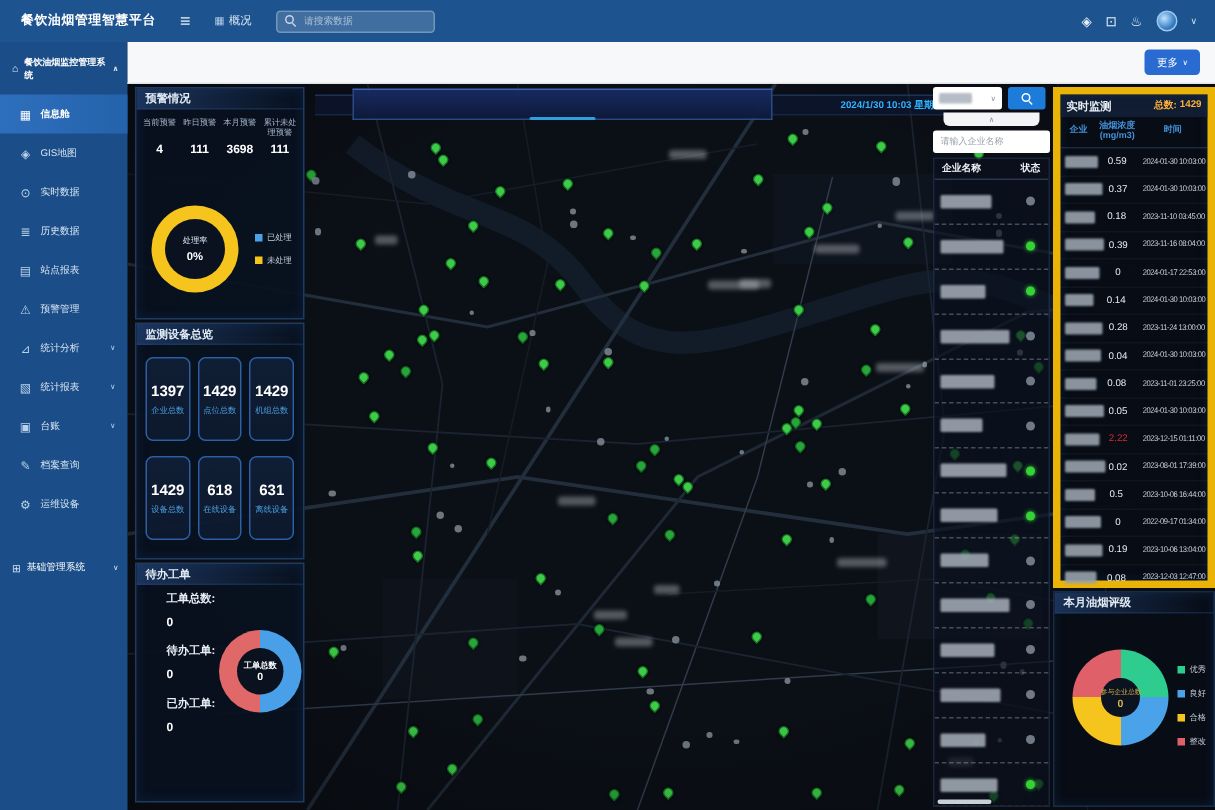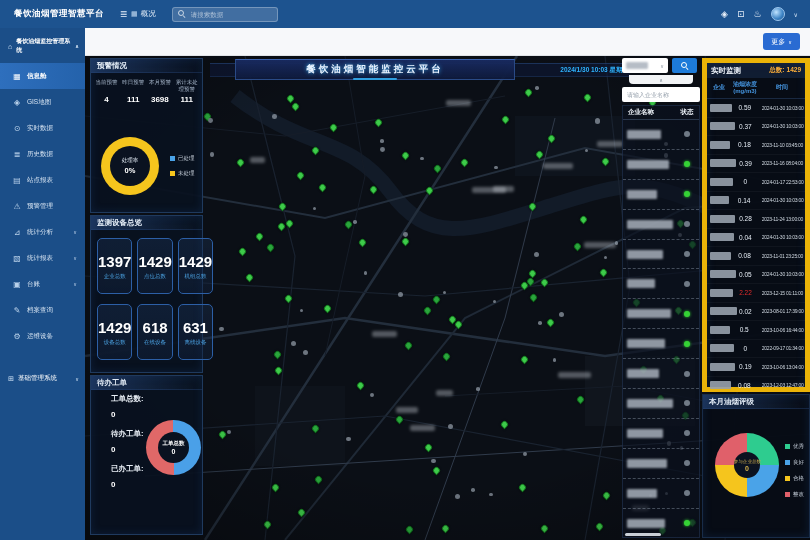--- a/index.html
+++ b/index.html
@@ -5,21 +5,21 @@
   html,body{margin:0;padding:0;background:#2b2b2b;}
   *{box-sizing:border-box;}
   #app{position:relative;width:810px;height:540px;overflow:hidden;background:#0a0e15;
        font-family:"Liberation Sans","DejaVu Sans",sans-serif;-webkit-font-smoothing:antialiased;}
 
   
   .topbar{position:absolute;left:0;top:0;width:810px;height:28px;background:#1d538f;
           display:flex;align-items:center;z-index:40;}
   .brand{margin-left:14px;font-size:8.5px;font-weight:bold;color:#fff;letter-spacing:.5px;}
   .hamburger{margin-left:16px;color:#e8f0fa;font-size:12px;line-height:1;}
-  .quick-tab{margin-left:4px;display:flex;gap:3px;color:#dce8f5;font-size:7.5px;align-items:center;}
+  .quick-tab{margin-left:16px;display:flex;gap:3px;color:#dce8f5;font-size:7.5px;align-items:center;}
   .quick-tab .qt-icon{font-size:7px;color:#bcd4ee;}
   .search-box{margin-left:16px;width:106px;height:15px;background:rgba(255,255,255,.16);
               border:1px solid rgba(255,255,255,.28);border-radius:3px;display:flex;align-items:center;padding:0 5px;gap:3px;}
   .search-box input{flex:1;background:transparent;border:none;outline:none;font-size:6.5px;color:#fff;min-width:0;}
   .search-box input::placeholder{color:rgba(255,255,255,.55);}
   .lens{position:relative;width:8px;height:8px;flex:0 0 auto;}
   .lens::before{content:'';position:absolute;left:0;top:0;width:4px;height:4px;border:1px solid rgba(255,255,255,.7);border-radius:50%;}
   .lens::after{content:'';position:absolute;left:5px;top:5px;width:3px;height:1px;background:rgba(255,255,255,.7);transform:rotate(45deg);transform-origin:left center;}
   .ent-search-btn .lens::before{border-color:#fff;}
   .ent-search-btn .lens::after{background:#fff;}
@@ -99,21 +99,21 @@
   .w-legend{position:absolute;left:79px;top:96px;display:flex;flex-direction:column;gap:8px;}
   .legend-item{display:flex;align-items:center;gap:3px;font-size:5.5px;color:#c6cfda;white-space:nowrap;}
   .legend-swatch{width:5px;height:5px;flex:0 0 auto;}
 
   
   #p-devices{left:5px;top:159px;width:113px;height:158px;}
   .d-grid{display:grid;grid-template-columns:repeat(3,1fr);gap:10px 5px;padding:8px 6px;}
   .d-card{height:56px;border:1px solid #2c5fa6;border-radius:5px;
           background:linear-gradient(180deg,rgba(30,55,95,.35),rgba(18,34,62,.45));
           display:flex;flex-direction:column;align-items:center;justify-content:center;gap:3px;}
-  .d-value{font-size:15px;font-weight:bold;color:#fff;}
+  .d-value{font-size:10px;font-weight:bold;color:#fff;}
   .d-label{font-size:5.5px;color:#4aa0e0;}
 
   
   #p-work{left:5px;top:319px;width:113px;height:160px;}
   .wo-rows{position:absolute;left:20px;top:18px;}
   .wo-group{margin-bottom:10px;}
   .wo-label{font-size:7.5px;font-weight:bold;color:#e8eef5;}
   .wo-value{font-size:8px;font-weight:bold;color:#fff;margin-top:6px;}
   #wo-donut{left:55px;top:44px;width:55px;height:55px;}
   #wo-donut .hole{inset:12px;}
@@ -426,21 +426,20 @@
           <span class="mblur" style="width: 25.14px; left: 360.878px; top: 44.4627px;"></span>
           <span class="mblur" style="width: 20.9417px; left: 408.446px; top: 130.409px;"></span>
           <span class="mblur" style="width: 25.6486px; left: 286.766px; top: 274.957px;"></span>
           <span class="mblur" style="width: 25.6274px; left: 512.009px; top: 84.8251px;"></span>
           <span class="mblur" style="width: 31.9302px; left: 499.179px; top: 185.995px;"></span>
         </div>
     </div>
 
     <div class="banner-wing"></div>
     <div class="banner">
-      <span class="banner-title">餐饮油烟智能监控云平台</span>
       <span class="banner-underline"></span>
     </div>
     <div class="map-datetime">2024/1/30 10:03 星期二</div>
 
     <section class="panel" id="p-warning">
       <div class="panel-title">预警情况</div>
       <div class="w-stats">
           <div class="w-stat">
             <div class="w-stat-label">当前预警</div>
             <div class="w-stat-value">4</div>

